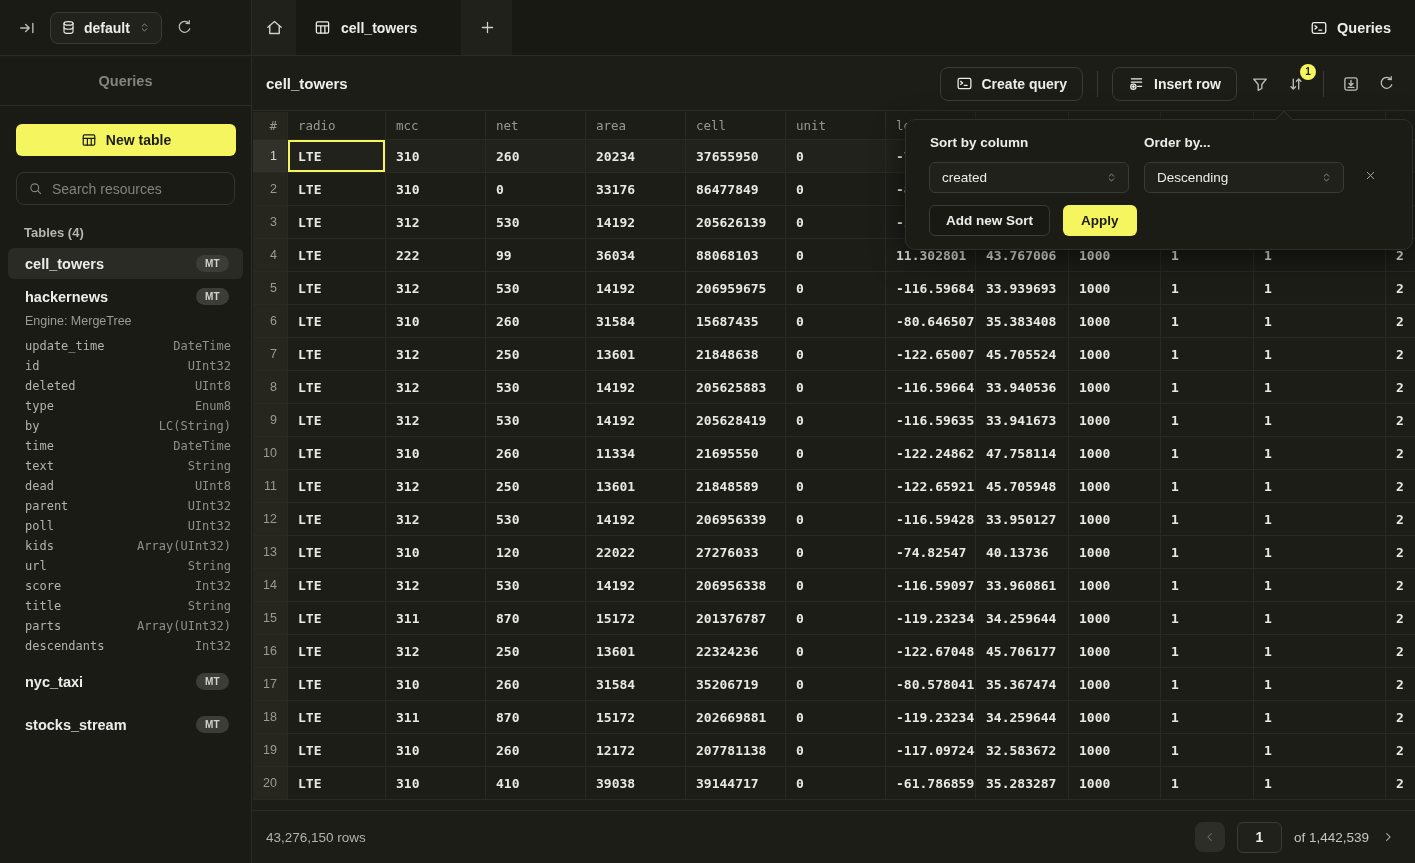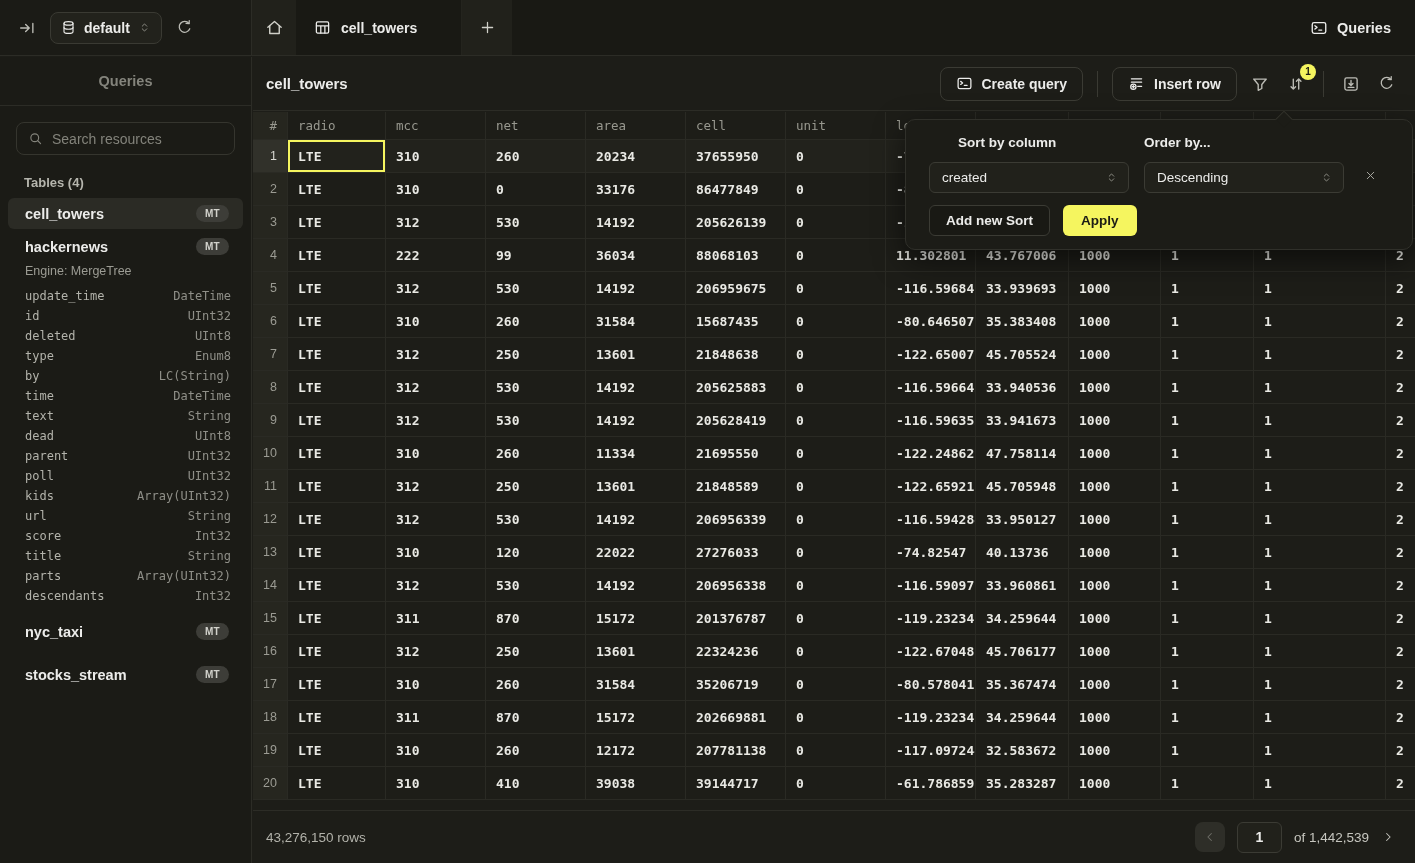--- a/index.html
+++ b/index.html
@@ -175,20 +175,29 @@
       </span>
       <span>Queries</span>
     </button>
   </div>
 </div>
 
 <div class="sidebar">
   <div class="side-tabs">
     <div class="side-tab">Queries</div>
   </div>
+  <button class="newtable-btn">
+    <span>
+      <svg class="icon" width="16" height="16" viewBox="0 0 20 20" style="stroke:#1c1c15;">
+          <rect x="2.8" y="3.5" width="14.4" height="13" rx="1.5"></rect>
+          <path d="M2.8 8 H17.2 M8 8 V16.5 M12.8 8 V16.5"></path>
+        </svg>
+    </span>
+    <span>New table</span>
+  </button>
   <div class="search-box">
     <span>
       <svg class="icon" width="15" height="15" viewBox="0 0 20 20">
           <circle cx="9" cy="9" r="5.2"></circle>
           <path d="M13 13 L16.8 16.8"></path>
         </svg>
     </span>
     <input placeholder="Search resources" style="">
   </div>
   <div class="section-title">Tables (4)</div>
@@ -681,21 +690,21 @@
               <path d="M8 5 L13 10 L8 15"></path>
             </svg>
         </span>
       </button>
     </div>
   </div>
 </div>
 
 <div class="sort-popup">
   <div class="popup-caret"></div>
-  <div class="popup-label" style="left:24px;margin-left:28px;">Sort by column</div>
+  <div class="popup-label" style="left:24px;">Sort by column</div>
   <div class="popup-label" style="left:238px;">Order by...</div>
   <div class="popup-select" style="left:23px;">
     <span>created</span>
     <span class="updown">
       <svg class="icon" width="13" height="13" viewBox="0 0 20 20">
           <path d="M6.5 8 L10 4.5 L13.5 8 M6.5 12 L10 15.5 L13.5 12"></path>
         </svg>
     </span>
   </div>
   <div class="popup-select" style="left:238px;">

